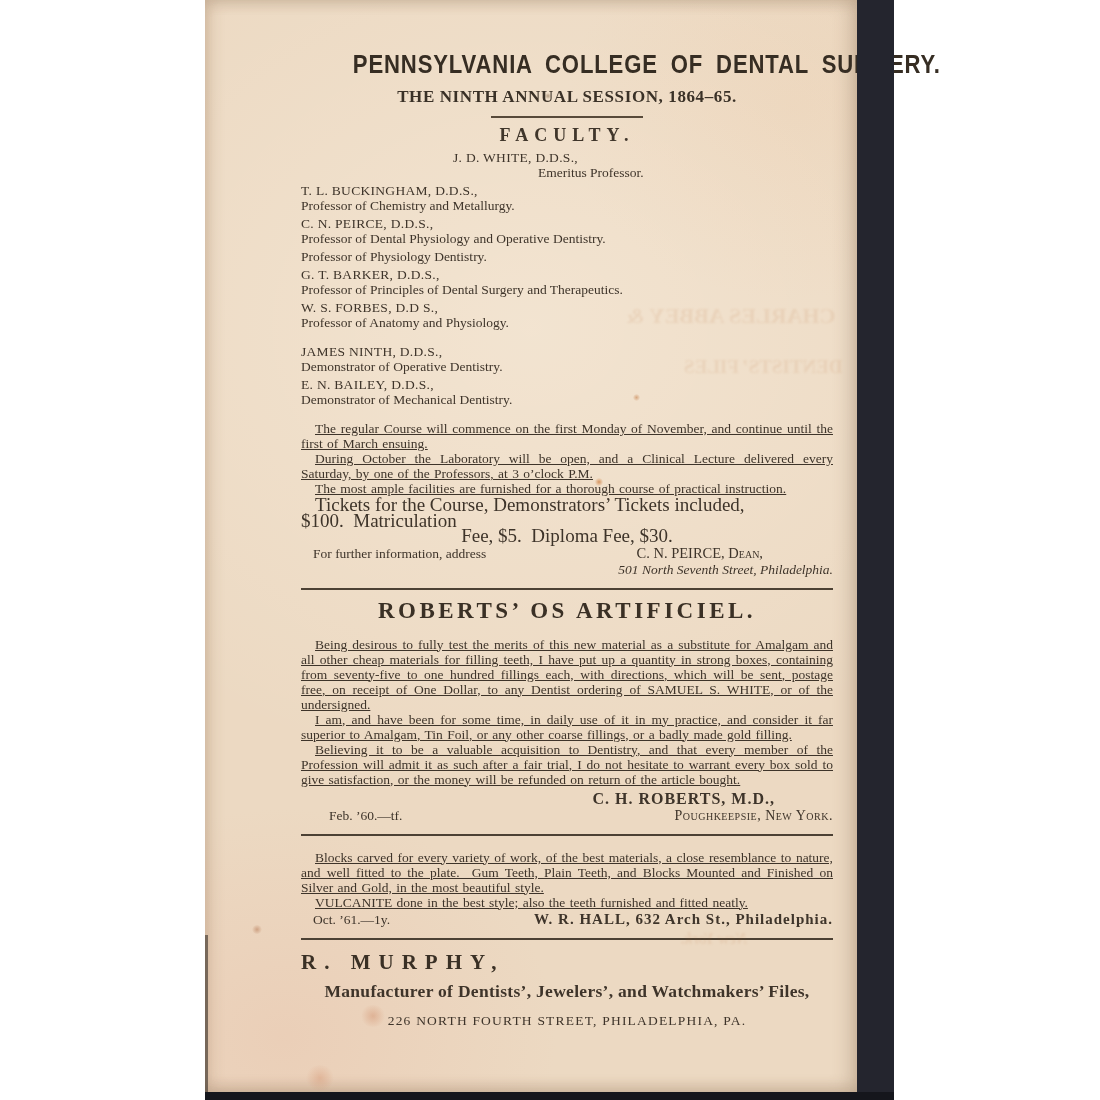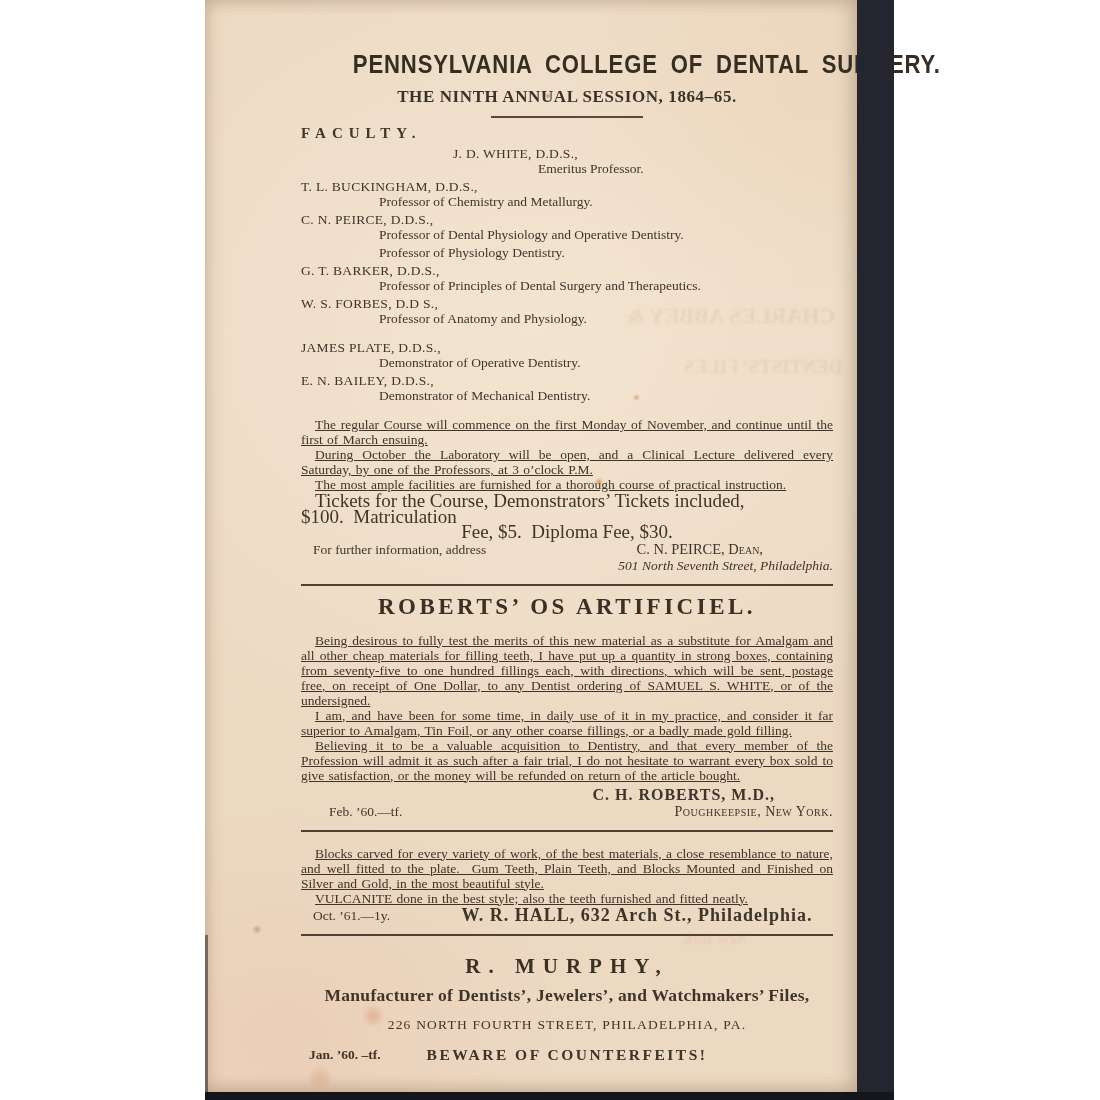--- a/index.html
+++ b/index.html
@@ -26,28 +26,28 @@
 
   
   .college{margin:0;text-align:center;font-weight:normal;}
   .condensed{
     display:inline-block;transform:scaleX(.85);transform-origin:center;white-space:nowrap;
     font-family:"Liberation Sans","DejaVu Sans",sans-serif;font-weight:bold;
     font-size:26px;line-height:28px;letter-spacing:1px;word-spacing:7px;color:#362d23;
   }
   .session{margin-top:6px;text-align:center;font-weight:bold;font-size:17px;letter-spacing:.6px;color:#3a3127;}
   .short-rule{margin:9px auto 0 auto;width:152px;height:2px;background:#584a3a;}
-  .faculty-heading{margin-top:7px;text-align:left;font-weight:bold;font-size:15px;letter-spacing:6px;color:#40362b;}
+  .faculty-heading{margin-top:7px;text-align:center;font-weight:bold;font-size:18px;letter-spacing:6px;color:#40362b;}
 
   
   .faculty-list{margin-top:4px;font-size:13.5px;line-height:15px;}
   .fac-entry{margin-top:3px;}
   .fac-entry.gap{margin-top:14px;}
   .fac-name{letter-spacing:.3px;}
-  .fac-title{margin-left:78px;}
+  .fac-title{}
   .fac-entry.lead .fac-name{margin-left:152px;}
   .fac-entry.lead .fac-title{margin-left:237px;}
 
   
   .body-par{
     margin:0;font-size:13.5px;line-height:15px;text-align:justify;
     text-indent:14px;word-spacing:1px;
   }
   .pars{margin-top:14px;text-decoration:underline;}
   .fees{margin-top:1px;font-size:19px;line-height:15.5px;}
@@ -72,24 +72,24 @@
 
   
   .block-heading{margin:6px 0 0 0;text-align:center;font-weight:normal;}
   .condensed2{
     display:inline-block;transform:scaleX(.84);transform-origin:center;white-space:nowrap;
     font-family:"Liberation Sans","DejaVu Sans",sans-serif;font-weight:bold;
     font-size:29px;line-height:32px;letter-spacing:.5px;word-spacing:6px;color:#352c22;
   }
   .hall-row{display:flex;margin-top:1px;font-size:13.5px;line-height:17px;}
   .hall-row .left{margin-left:12px;width:128px;}
-  .hall{flex:1;text-align:center;font-weight:bold;font-size:18px;letter-spacing:1px;}
-
-  
-  .murphy-name{margin-top:18px;text-align:center;font-weight:bold;font-size:21px;letter-spacing:8px;color:#3a3025;}
+  .hall{flex:1;text-align:right;font-weight:bold;font-size:15px;letter-spacing:1px;}
+
+  
+  .murphy-name{margin-top:10px;text-align:left;font-weight:bold;font-size:21px;letter-spacing:8px;color:#3a3025;}
   .murphy-line1{margin-top:6px;text-align:center;font-weight:bold;font-size:17.5px;letter-spacing:.3px;}
   .murphy-line2{margin-top:11px;text-align:center;font-size:13.5px;letter-spacing:1.2px;}
   .murphy-row{position:relative;margin-top:13px;font-size:13.5px;line-height:17px;}
   .murphy-row .left{position:absolute;left:8px;top:0;font-weight:bold;}
   .beware{display:block;text-align:center;font-weight:bold;font-size:15.5px;letter-spacing:2.5px;}
 
   
   .ghost{
     position:absolute;transform:scaleX(-1);color:#b5672f;opacity:.11;filter:blur(1.3px);
     font-weight:bold;white-space:nowrap;pointer-events:none;
@@ -131,21 +131,21 @@
         </div>
         <div class="fac-entry">
           <div class="fac-name">G. T. BARKER, D.D.S.,</div>
           <div class="fac-title">Professor of Principles of Dental Surgery and Therapeutics.</div>
         </div>
         <div class="fac-entry">
           <div class="fac-name">W. S. FORBES, D.D S.,</div>
           <div class="fac-title">Professor of Anatomy and Physiology.</div>
         </div>
         <div class="fac-entry gap">
-          <div class="fac-name">JAMES PLATE, D.D.S.,</div>
+          <div class="fac-name">JAMES NINTH, D.D.S.,</div>
           <div class="fac-title">Demonstrator of Operative Dentistry.</div>
         </div>
         <div class="fac-entry">
           <div class="fac-name">E. N. BAILEY, D.D.S.,</div>
           <div class="fac-title">Demonstrator of Mechanical Dentistry.</div>
         </div>
       </div>
 
     <div class="pars">
       <p class="body-par">The regular Course will commence on the first Monday of November, and continue until the first of March ensuing.</p>
@@ -187,24 +187,20 @@
     <div class="hall-row">
       <span class="left">Oct. ’61.—1y.</span>
       <span class="hall">W. R. HALL, 632 Arch St., Philadelphia.</span>
     </div>
 
     <hr class="rule">
 
     <div class="murphy-name">R. MURPHY,</div>
     <div class="murphy-line1">Manufacturer of Dentists’, Jewelers’, and Watchmakers’ Files,</div>
     <div class="murphy-line2">226 NORTH FOURTH STREET, PHILADELPHIA, PA.</div>
-    <div class="murphy-row">
-      <span class="left">Jan. ’60. –tf.</span>
-      <span class="beware">BEWARE OF COUNTERFEITS!</span>
-    </div>
 
   </div>
 
   <div class="stain s1"></div>
   <div class="stain s2"></div>
   <div class="stain s3"></div>
   <div class="stain s4"></div>
   <div class="stain s5"></div>
   <div class="stain s6"></div>
 <span class="ghost" style="top: 303px; right: 22px; font-size: 22px;">CHARLES ABBEY &amp;</span>

